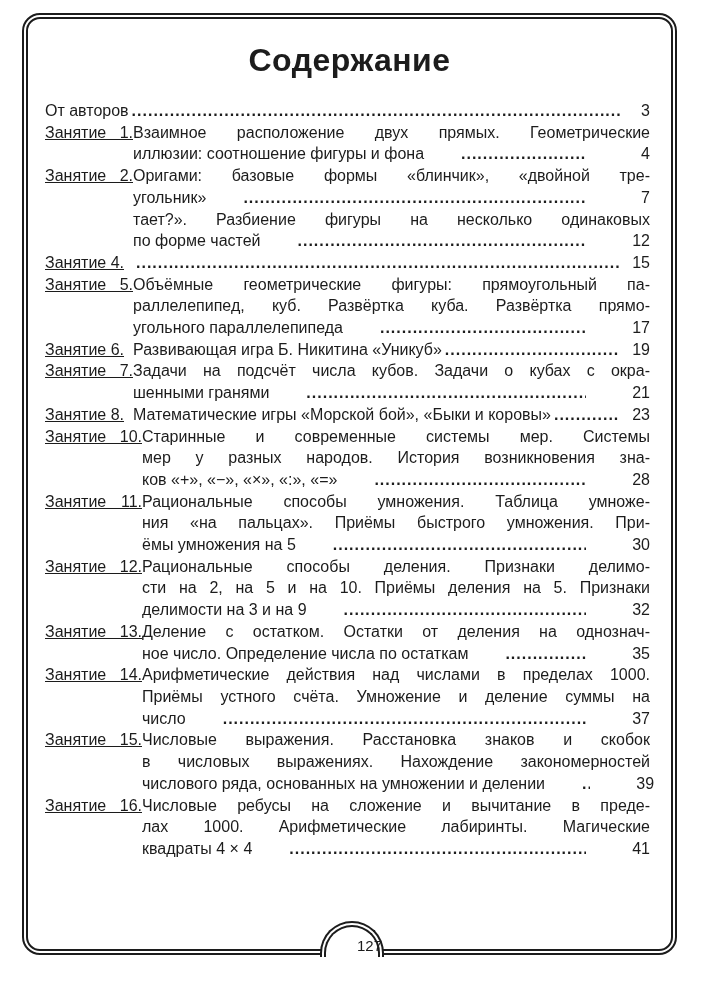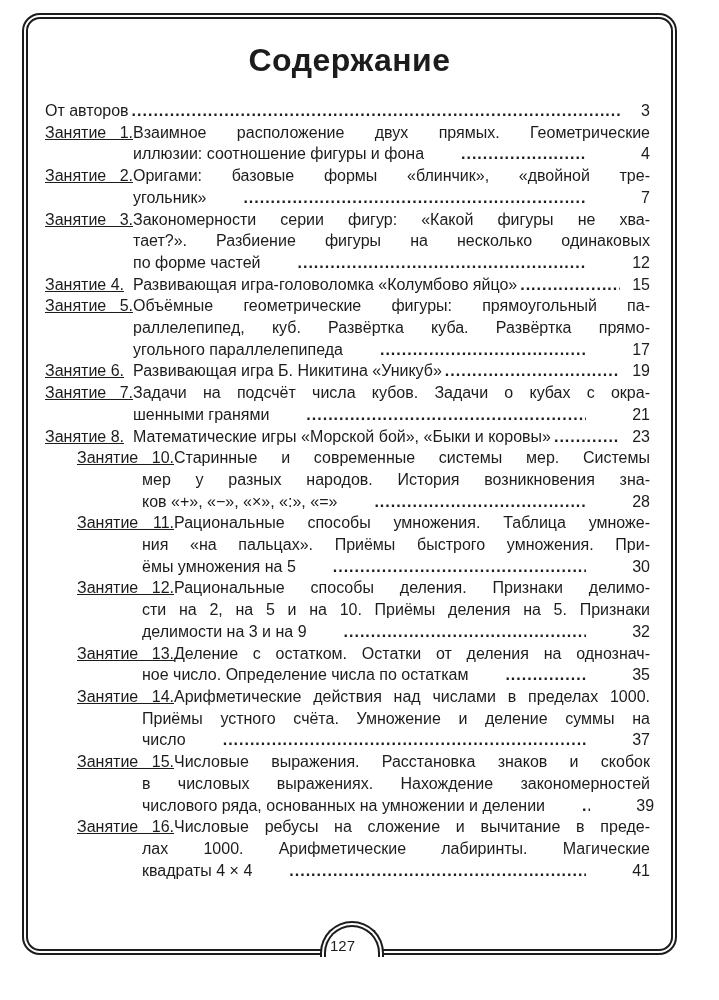--- a/index.html
+++ b/index.html
@@ -69,21 +69,21 @@
   .lline .text { white-space: nowrap; flex: none; }
   .cont { margin-left: 88px; gap: 34px; }
   .entry.wide .cont { margin-left: 97px; }
   .label {
     display: inline-block;
     width: 88px;
     flex: none;
     white-space: nowrap;
     text-decoration: underline;
   }
-  .entry.wide .label { width: 97px; margin-left: 32px; }
+  .entry.wide .label { width: 97px; }
   .dots {
     flex: 1 1 auto;
     overflow: hidden;
     white-space: nowrap;
     margin: 0 2px 0 3px;
     min-width: 8px;
   }
   .dots::after {
     font-weight: bold;
     letter-spacing: 1px;
@@ -112,24 +112,24 @@
     left: 2px;
     right: 2px;
     top: 2px;
     bottom: 0;
     border: 2px solid #1c1c1c;
     border-bottom: none;
     border-radius: 28px 28px 0 0;
   }
   .badge-num {
     position: absolute;
-    left: 8px;
+    left: 0;
     right: 0;
     bottom: 3px;
-    text-align: left;
+    text-align: right;
     font-size: 15px;
     margin-top: 46px;
   }
 </style>
 </head>
 <body>
 
 <div class="frame-outer">
   <div class="frame-inner"></div>
 </div>
@@ -154,32 +154,30 @@
     </div>
     <div class="entry">
       <div class="line jline"><span class="label">Занятие 2.</span><span>Оригами: базовые формы «блинчик», «двойной тре-</span></div>
       <div class="line lline cont">
         <span class="text">угольник»</span>
         <span class="dots"></span>
         <span class="pageno">7</span>
       </div>
     </div>
     <div class="entry">
-      <div class="line jline"><span class="label">Занятие 3.</span><span>Закономерности серии фигур: «Какой фигуры не хва-</span></div>
       <div class="line jline cont"><span>тает?». Разбиение фигуры на несколько одинаковых</span></div>
       <div class="line lline cont">
         <span class="text">по форме частей</span>
         <span class="dots"></span>
         <span class="pageno">12</span>
       </div>
     </div>
     <div class="entry">
       <div class="line lline">
         <span class="label">Занятие 4.</span>
-        <span class="text">Развивающая игра-головоломка «Колумбово яйцо»</span>
         <span class="dots"></span>
         <span class="pageno">15</span>
       </div>
     </div>
     <div class="entry">
       <div class="line jline"><span class="label">Занятие 5.</span><span>Объёмные геометрические фигуры: прямоугольный па-</span></div>
       <div class="line jline cont"><span>раллелепипед, куб. Развёртка куба. Развёртка прямо-</span></div>
       <div class="line lline cont">
         <span class="text">угольного параллелепипеда</span>
         <span class="dots"></span>

